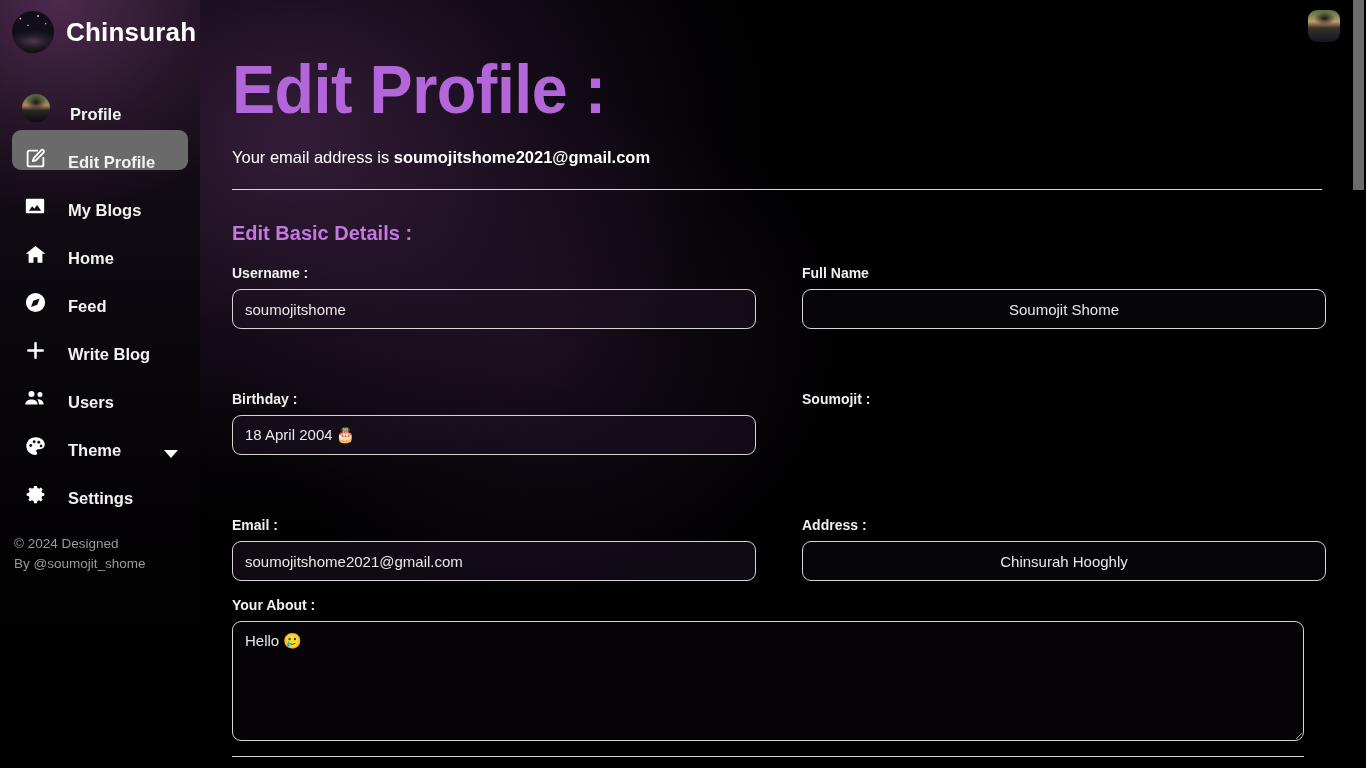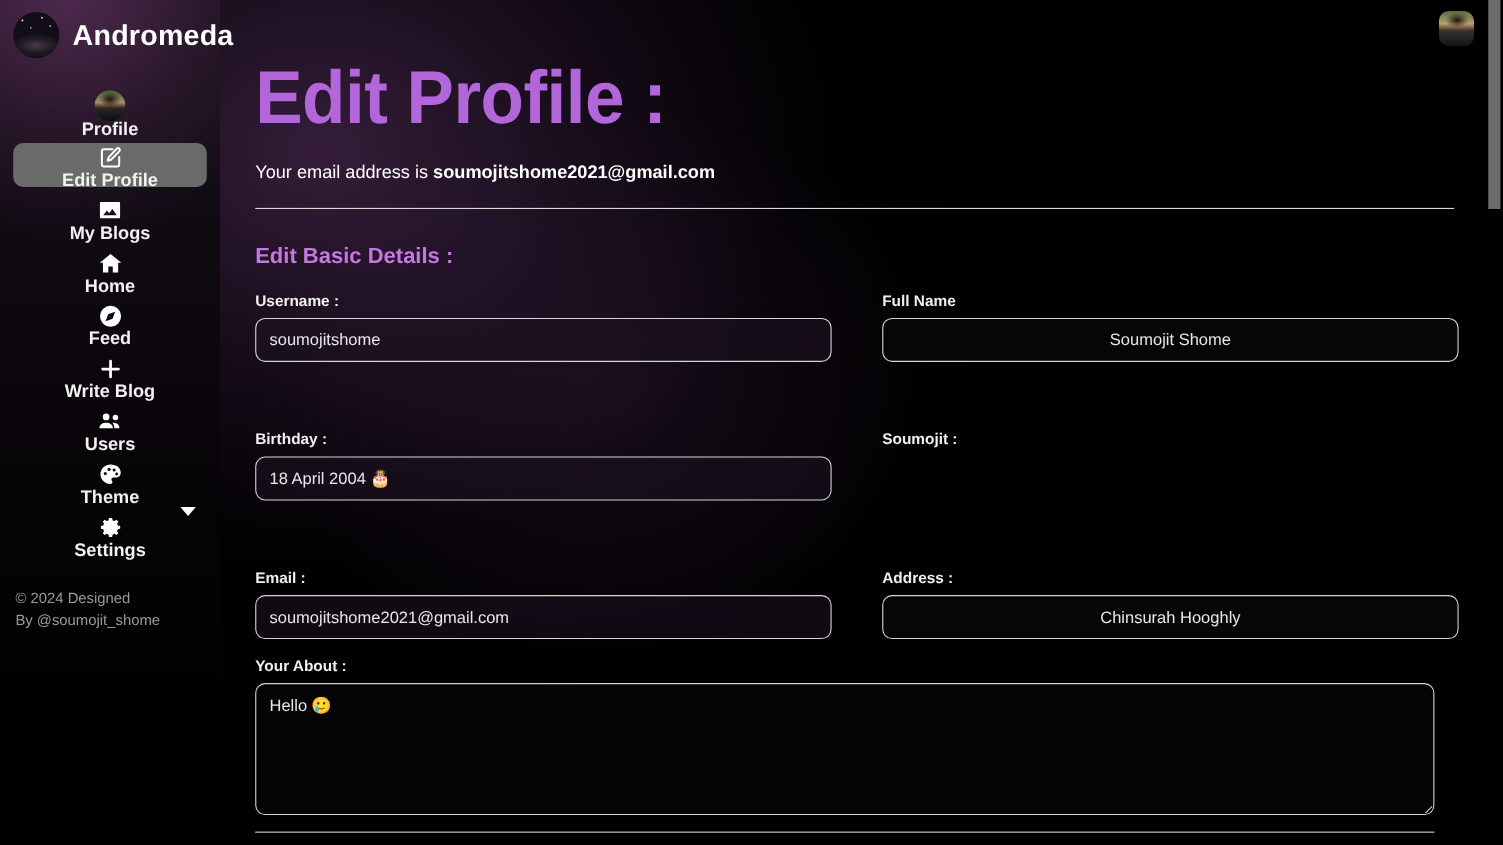--- a/index.html
+++ b/index.html
@@ -63,32 +63,31 @@
   .nav {
     margin-top: 26px;
     padding: 0 12px;
     display: flex;
     flex-direction: column;
   }
 
   .nav-item {
     position: relative;
     display: flex;
-    align-items: center;
-    gap: 0;
+    align-items: flex-end;
+    gap: 20px;
     height: 40px;
     padding: 0 10px;
     border-radius: 9px;
     margin-bottom: 8px;
     color: #f2f2f2;
     font-size: 16.5px;
     font-weight: 700;
     cursor: pointer;
     white-space: nowrap;
-    flex-direction: column;
   }
   .nav-item.active {
     background: #6a6a6a;
   }
 
   .nav-ico {
     width: 26px;
     height: 24px;
     flex: 0 0 26px;
     display: flex;
@@ -283,21 +282,21 @@
 </style>
 </head>
 <body>
 
 <div id="app">
 
   <aside class="sidebar">
 
     <div class="brand">
       <div class="brand-logo"></div>
-      <div class="brand-title">Andromeda</div>
+      <div class="brand-title">Chinsurah</div>
     </div>
 
     <nav class="nav">
 
       <div class="nav-item">
         <div class="avatar-sm"></div>
         <span class="nav-label">Profile</span>
       </div>
 
       <div class="nav-item active">

